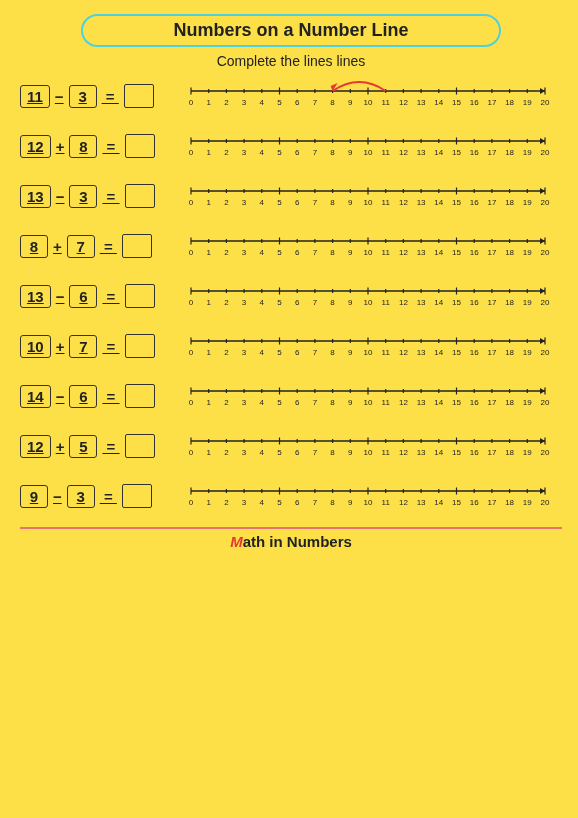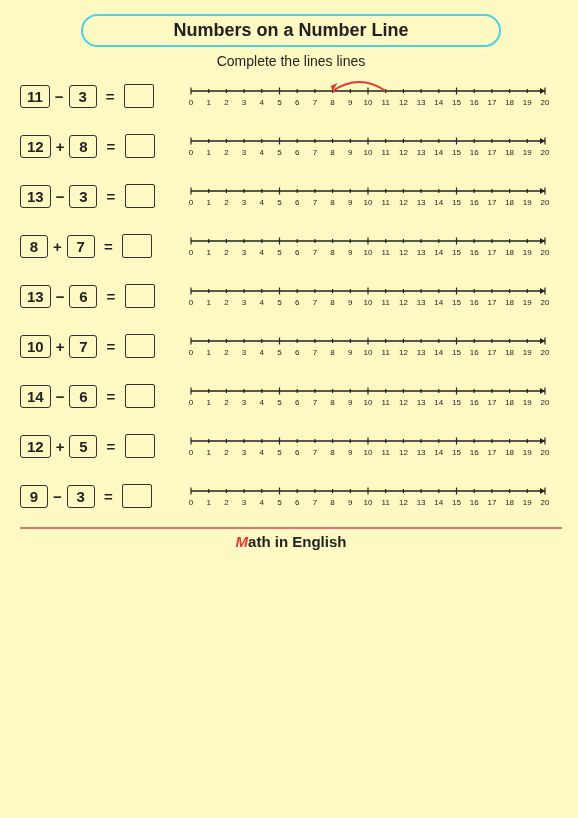--- a/index.html
+++ b/index.html
@@ -10,21 +10,21 @@
       background: #fff;
       font-family: Arial, sans-serif;
       font-size: 13px;
       color: #222;
       padding: 0;
     }
 
     .page {
       width: 578px;
       min-height: 818px;
-      background: #fef9c3;
+      background: #fde047;
       padding: 10px 16px 10px 20px;
       position: relative;
     }
 
     .title-box {
       border: 2px solid #4dd0e1;
       border-radius: 20px;
       text-align: center;
       padding: 4px 20px;
       font-size: 18px;
@@ -38,20 +38,21 @@
       text-align: center;
       font-size: 14px;
       margin-bottom: 8px;
       color: #222;
     }
 
     .problem-row {
       display: flex;
       align-items: center;
       margin-bottom: 12px;
+      text-decoration: underline;
     }
 
     .equation {
       display: flex;
       align-items: center;
       min-width: 155px;
       font-size: 15px;
       gap: 3px;
     }
 
@@ -634,15 +635,15 @@
             <text x="344.3" y="28" text-anchor="middle" font-size="8" font-family="Arial" fill="#222">19</text>
             <line x1="362" y1="10.5" x2="362" y2="17.5" stroke="#222" stroke-width="1.2"></line>
             <text x="362" y="28" text-anchor="middle" font-size="8" font-family="Arial" fill="#222">20</text>
             <polygon points="362,14 357,11 357,17" fill="#222"></polygon>
           </svg>
         </div>
       </div>
     </div>
 
   <div class="footer">
-    <span class="m-letter">M</span><span>ath in English</span>
+    <span class="m-letter">M</span><span>ath in Numbers</span>
   </div>
 </div>
 
 </body></html>

